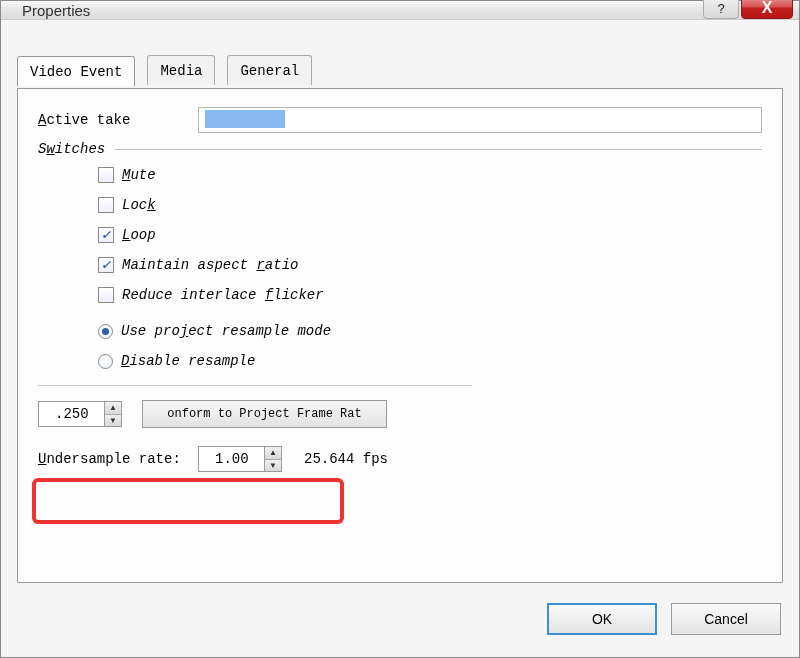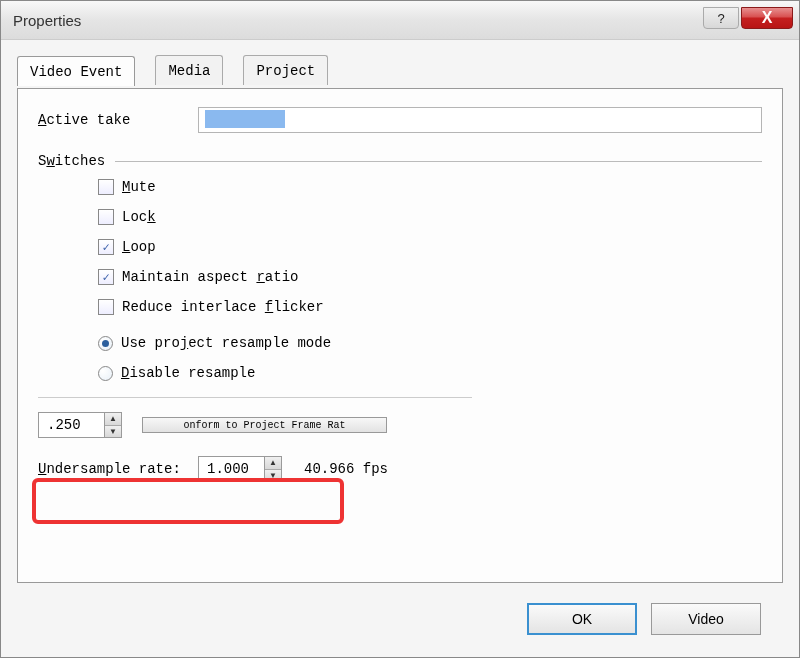--- a/index.html
+++ b/index.html
@@ -12,27 +12,27 @@
   overflow: hidden;
 }
 .window {
   width: 800px;
   height: 658px;
   background: #f5f5f5;
   border: 1px solid #888;
   position: relative;
 }
 .titlebar {
-  height: 39px;
+  height: 19px;
   background: linear-gradient(to bottom, #f8f8f8 0%, #e5e5e5 50%, #dcdcdc 100%);
   border-bottom: 1px solid #ccc;
   display: flex;
   align-items: center;
   justify-content: space-between;
-  padding: 0 6px 0 12px;
+  padding: 0 6px 0 21px;
 }
 .titlebar-title {
   font-family: "Segoe UI", Tahoma, sans-serif;
   font-size: 15px;
   color: #333;
 }
 .titlebar-controls {
   display: flex;
   gap: 2px;
   align-items: center;
@@ -66,21 +66,21 @@
   font-size: 16px;
   font-weight: bold;
   cursor: pointer;
 }
 .client {
   position: absolute;
   left: 16px; right: 16px; top: 54px; bottom: 74px;
 }
 .tabs {
   display: flex;
-  gap: 20px;
+  gap: 12px;
   position: relative;
   z-index: 2;
 }
 .tab {
   padding: 7px 12px 6px;
   background: #f2f2f2;
   border: 1px solid #aaa;
   border-bottom: none;
   border-radius: 3px 3px 0 0;
   font-size: 14px;
@@ -115,21 +115,22 @@
   font-family: inherit;
 }
 .selection-hl {
   display: inline-block;
   width: 80px;
   height: 18px;
   background: #8ab9ef;
   margin-left:2px;
 }
 .group {
-  margin: 20px 0 16px;
+  margin: 8px 0 16px;
+  font-style: italic;
 }
 .group-header {
   display: flex;
   align-items: center;
   gap: 10px;
   margin-bottom: 10px;
 }
 .group-line {
   flex: 1;
   height: 1px;
@@ -192,21 +193,21 @@
 .spin-wrap {
   display: flex;
   align-items: center;
   height: 26px;
 }
 .spin-input {
   width: 66px;
   height: 26px;
   border: 1px solid #9a9a9a;
   border-right: none;
-  padding: 2px 8px;
+  padding: 2px 16px;
   font-family: inherit;
   font-size: 14px;
   background: #fff;
 }
 .spin-btns {
   display: flex;
   flex-direction: column;
   border: 1px solid #9a9a9a;
   width: 18px;
   height: 26px;
@@ -217,36 +218,36 @@
   font-size: 8px;
   text-align: center;
   line-height: 11px;
   cursor: pointer;
   border: none;
   color:#333;
 }
 .spin-btn:first-child { border-bottom:1px solid #aaa; }
 .conform-btn {
   margin-left: 20px;
-  height: 16px;
+  height: 28px;
   padding: 0 8px;
   background: linear-gradient(#f7f7f7,#e2e2e2);
   border: 1px solid #999;
   font-family: inherit;
-  font-size: 10px;
+  font-size: 12px;
   cursor: pointer;
   overflow: hidden;
   white-space: nowrap;
   width: 245px;
   text-align: center;
 }
 .fps-text { margin-left: 22px; }
 .footer {
   position: absolute;
-  right: 38px;
+  right: 18px;
   bottom: 22px;
   display: flex;
   gap: 14px;
 }
 .dlg-btn {
   width: 110px;
   height: 32px;
   border: 1px solid #999;
   background: linear-gradient(#fafafa,#e4e4e4);
   font-family: "Segoe UI", Tahoma, sans-serif;
@@ -278,21 +279,21 @@
   <div class="client">
 
     <div class="tabs">
       <div class="tab active">
         <span>Video Event</span>
       </div>
       <div class="tab">
         <span>Media</span>
       </div>
       <div class="tab">
-        <span>Project</span>
+        <span>General</span>
       </div>
     </div>
 
     <div class="tab-panel">
 
       <div class="field-row">
         <span class="lbl"><u>A</u>ctive take</span>
         <div class="text-input">
           <span class="selection-hl"></span>
         </div>
@@ -356,31 +357,31 @@
 
         <div class="field-row">
           <span class="lbl" style="width:160px"><u>U</u>ndersample rate:</span>
           <div class="spin-wrap">
             <input class="spin-input" value="1.000" style="">
             <div class="spin-btns">
               <button class="spin-btn">▲</button>
               <button class="spin-btn">▼</button>
             </div>
           </div>
-          <span class="fps-text">40.966 fps</span>
+          <span class="fps-text">25.644 fps</span>
         </div>
       </div>
 
       <div class="highlight-box"></div>
 
     </div>
   </div>
 
   <div class="footer">
     <button class="dlg-btn primary">
       <span>OK</span>
     </button>
     <button class="dlg-btn">
-      <span>Video</span>
+      <span>Cancel</span>
     </button>
   </div>
 
 </div>
 
 </body></html>

